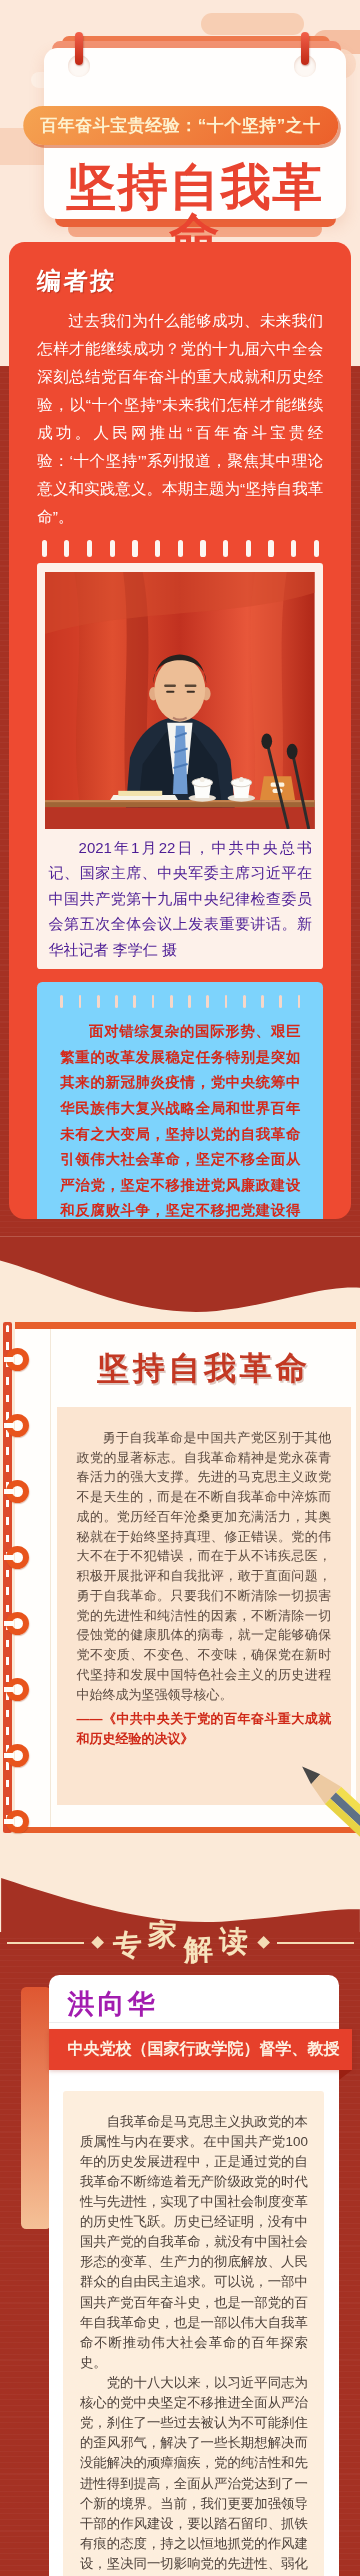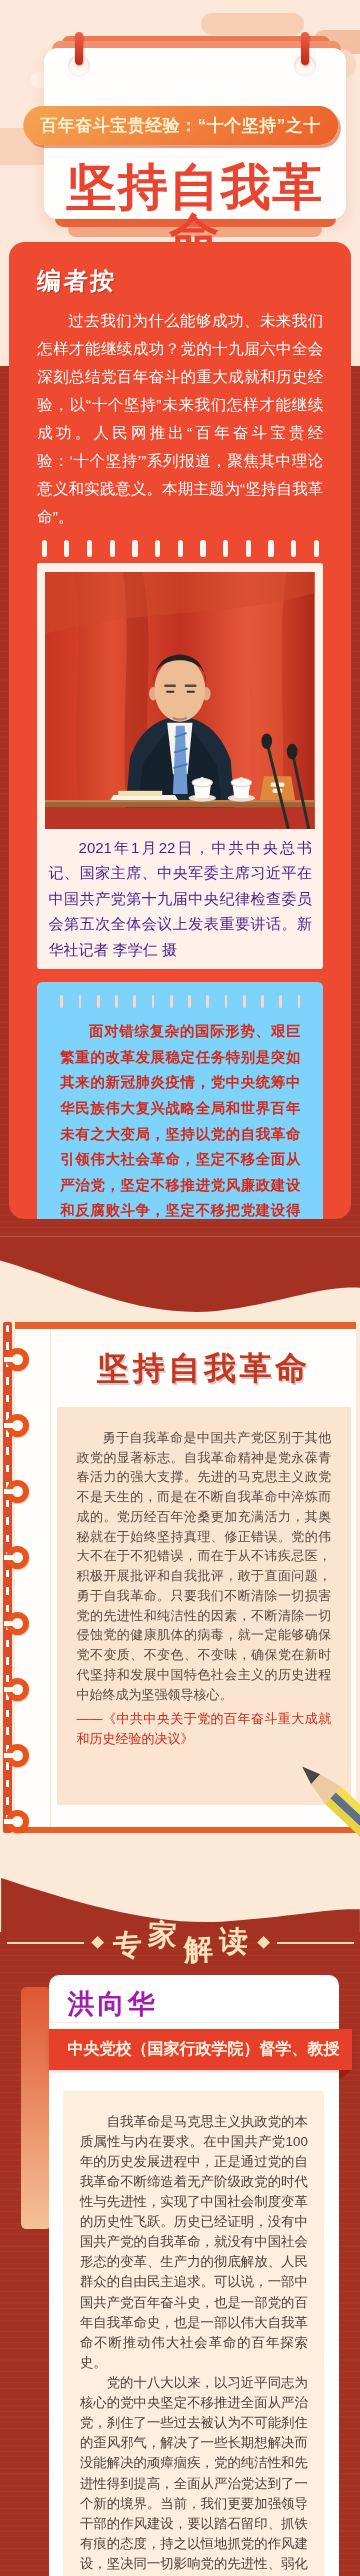--- a/index.html
+++ b/index.html
@@ -80,21 +80,21 @@
     background:#fffefc; border-top:7.2px solid #e75f2b; border-bottom:6.2px solid #e75f2b; }
   .nb-page::before { content:""; position:absolute; left:35px; top:0; bottom:0; width:1px; background:#f3e8d8; }
   .nb-ring { position:absolute; left:3.1px; width:23px; height:23px; border-radius:50%;
     border:6.2px solid #e8541c; background:transparent; box-shadow:0.5px 1px 1px rgba(150,50,10,.3); }
   .nb-ring::after { content:""; position:absolute; left:-8.2px; top:3.1px; width:10.3px; height:5.2px; background:#fffefc; }
   .nb-content { margin-left:42px; margin-right:5.2px; }
   .nb-title { margin-top:17.5px; text-align:center; font-size:32px; font-weight:900; color:#c33823;
     letter-spacing:3.6px; text-shadow:1.5px 1.5px 0.5px rgba(125,45,20,.25); }
   .nb-box { margin-top:16.5px; height:398px; background:#fbe5d1; padding:20.6px 19.6px; overflow:hidden; }
   .nb-text { font-size:13px; line-height:1.52; color:#5a4a40; text-align:justify; text-indent:2em; }
-  .nb-source { margin-top:5.2px; font-size:13px; line-height:1.5; color:#cf2817; font-weight:normal; text-align:justify; }
+  .nb-source { margin-top:5.2px; font-size:13px; line-height:1.5; color:#cf2817; font-weight:bold; text-align:justify; }
   .pencil-wrap { position:absolute; left:214px; top:435px; width:147px; height:155px; pointer-events:none; }
 
   
   .expert-title-row { position:absolute; left:0; top:1920px; width:361px; height:46px;
     display:flex; align-items:center; justify-content:center; }
   .etr-line { width:77px; height:1.5px; background:#f5ddb6; }
   .etr-diamond { width:9.3px; height:9.3px; background:#f5ddb6; transform:rotate(45deg); margin:0 8.2px; }
   .etr-text { display:flex; }
   .etr-text span { font-size:29px; font-weight:900; color:#f7e4bd; margin:0 3.1px; display:inline-block; }
   .etr-text span:nth-child(1){ transform:translateY(3.1px) rotate(-4deg); }

